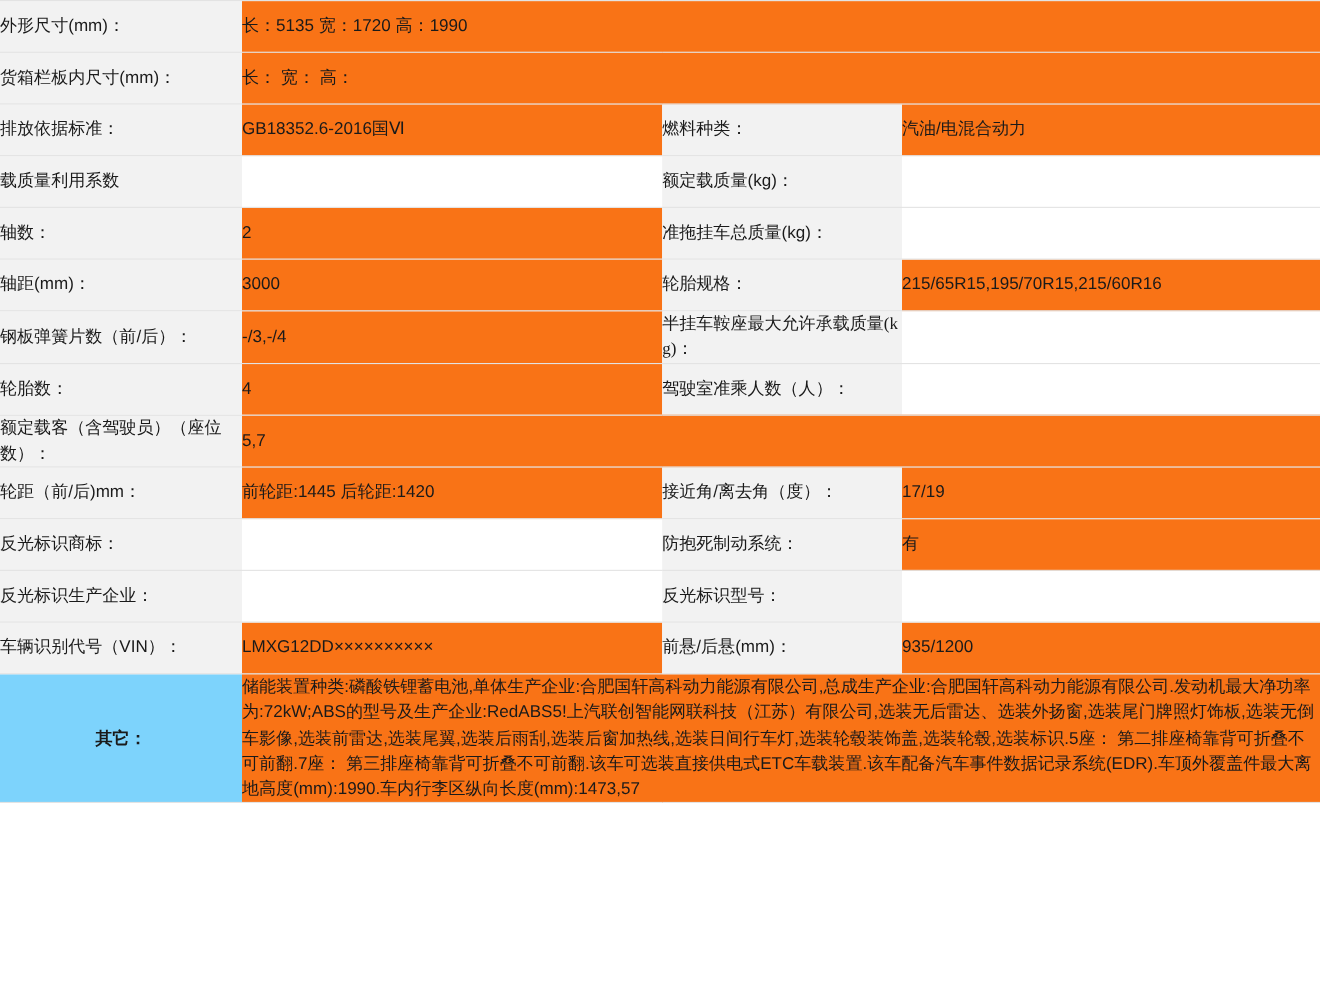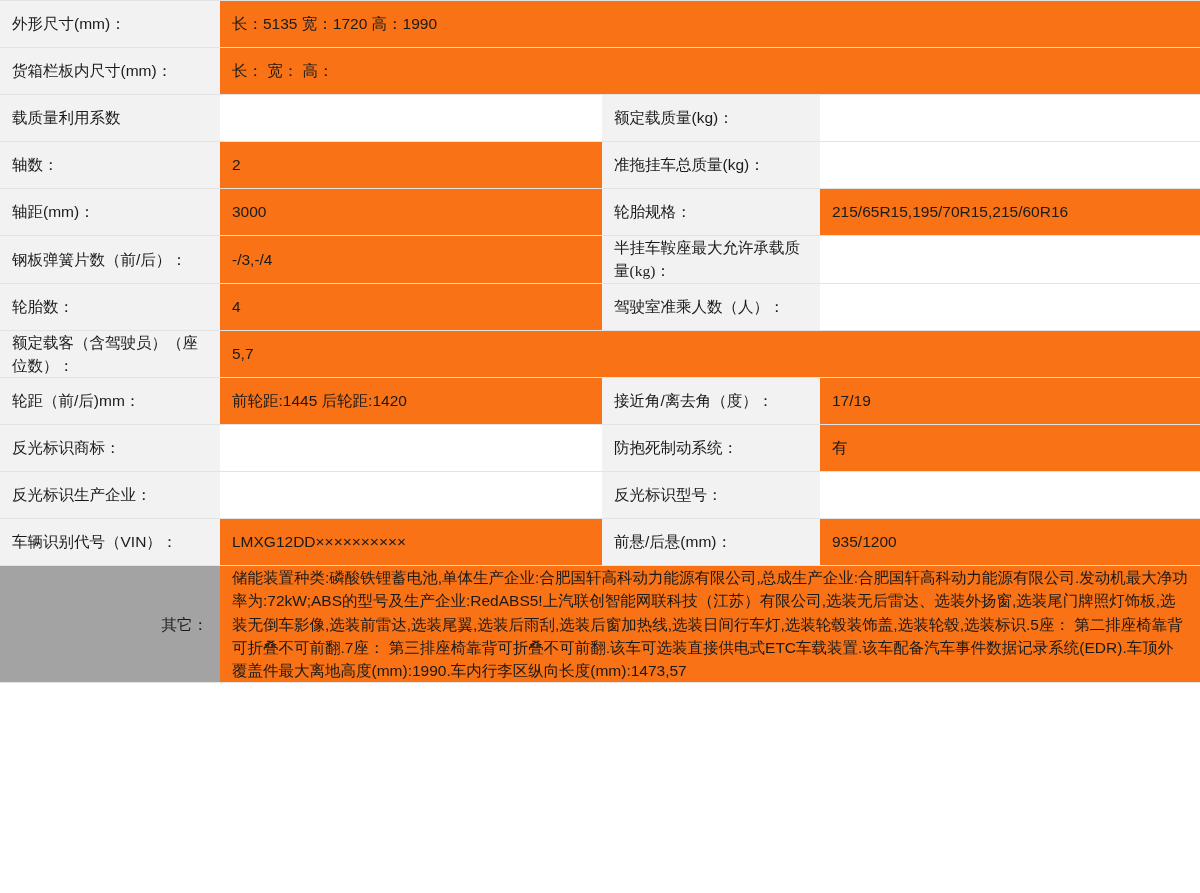--- a/index.html
+++ b/index.html
@@ -23,21 +23,21 @@
     border-collapse: collapse;
     width: 1200px;
     table-layout: fixed;
   }
   table.spec td {
     border-top: 1px solid #e3e3e3;
     border-bottom: 1px solid #e3e3e3;
     vertical-align: middle;
     font-size: 15.5px;
     line-height: 1.5;
-    padding: 0 12px;
+    padding: 0 0;
     height: 47px;
     box-sizing: border-box;
     word-break: break-all;
   }
   td.label {
     background: #f2f2f2;
     color: #1a1a1a;
     padding-left: 14px;
     padding-right: 6px;
   }
@@ -61,24 +61,25 @@
   }
   td.tall { height: 68px; }
   td.tall2 { height: 62px; }
 
   .other-row td {
     height: auto;
     padding-top: 9px;
     padding-bottom: 9px;
   }
   .other-label {
-    background: #a3a3a3;
+    background: #7dd3fc;
     vertical-align: middle;
-    text-align: right;
+    text-align: center;
     padding-left: 14px;
+    font-weight: bold;
   }
   .other-text {
     font-size: 15px;
     line-height: 1.62;
     letter-spacing: 0px;
     white-space: pre-wrap;
     word-break: break-all;
     padding-right: 6px;
   }
   .clip-bottom {
@@ -102,20 +103,26 @@
         <col class="c4">
     </colgroup>
     <tbody>
       <tr>
         <td class="label">外形尺寸(mm)：</td>
         <td class="value" colspan="3">长：5135 宽：1720 高：1990</td>
       </tr>
       <tr>
         <td class="label">货箱栏板内尺寸(mm)：</td>
         <td class="value" colspan="3">长： 宽： 高：</td>
+      </tr>
+      <tr>
+        <td class="label">排放依据标准：</td>
+        <td class="value">GB18352.6-2016国Ⅵ</td>
+        <td class="label">燃料种类：</td>
+        <td class="value">汽油/电混合动力</td>
       </tr>
       <tr>
         <td class="label">载质量利用系数</td>
         <td class="value blank"></td>
         <td class="label">额定载质量(kg)：</td>
         <td class="value blank"></td>
       </tr>
       <tr>
         <td class="label">轴数：</td>
         <td class="value">2</td>

